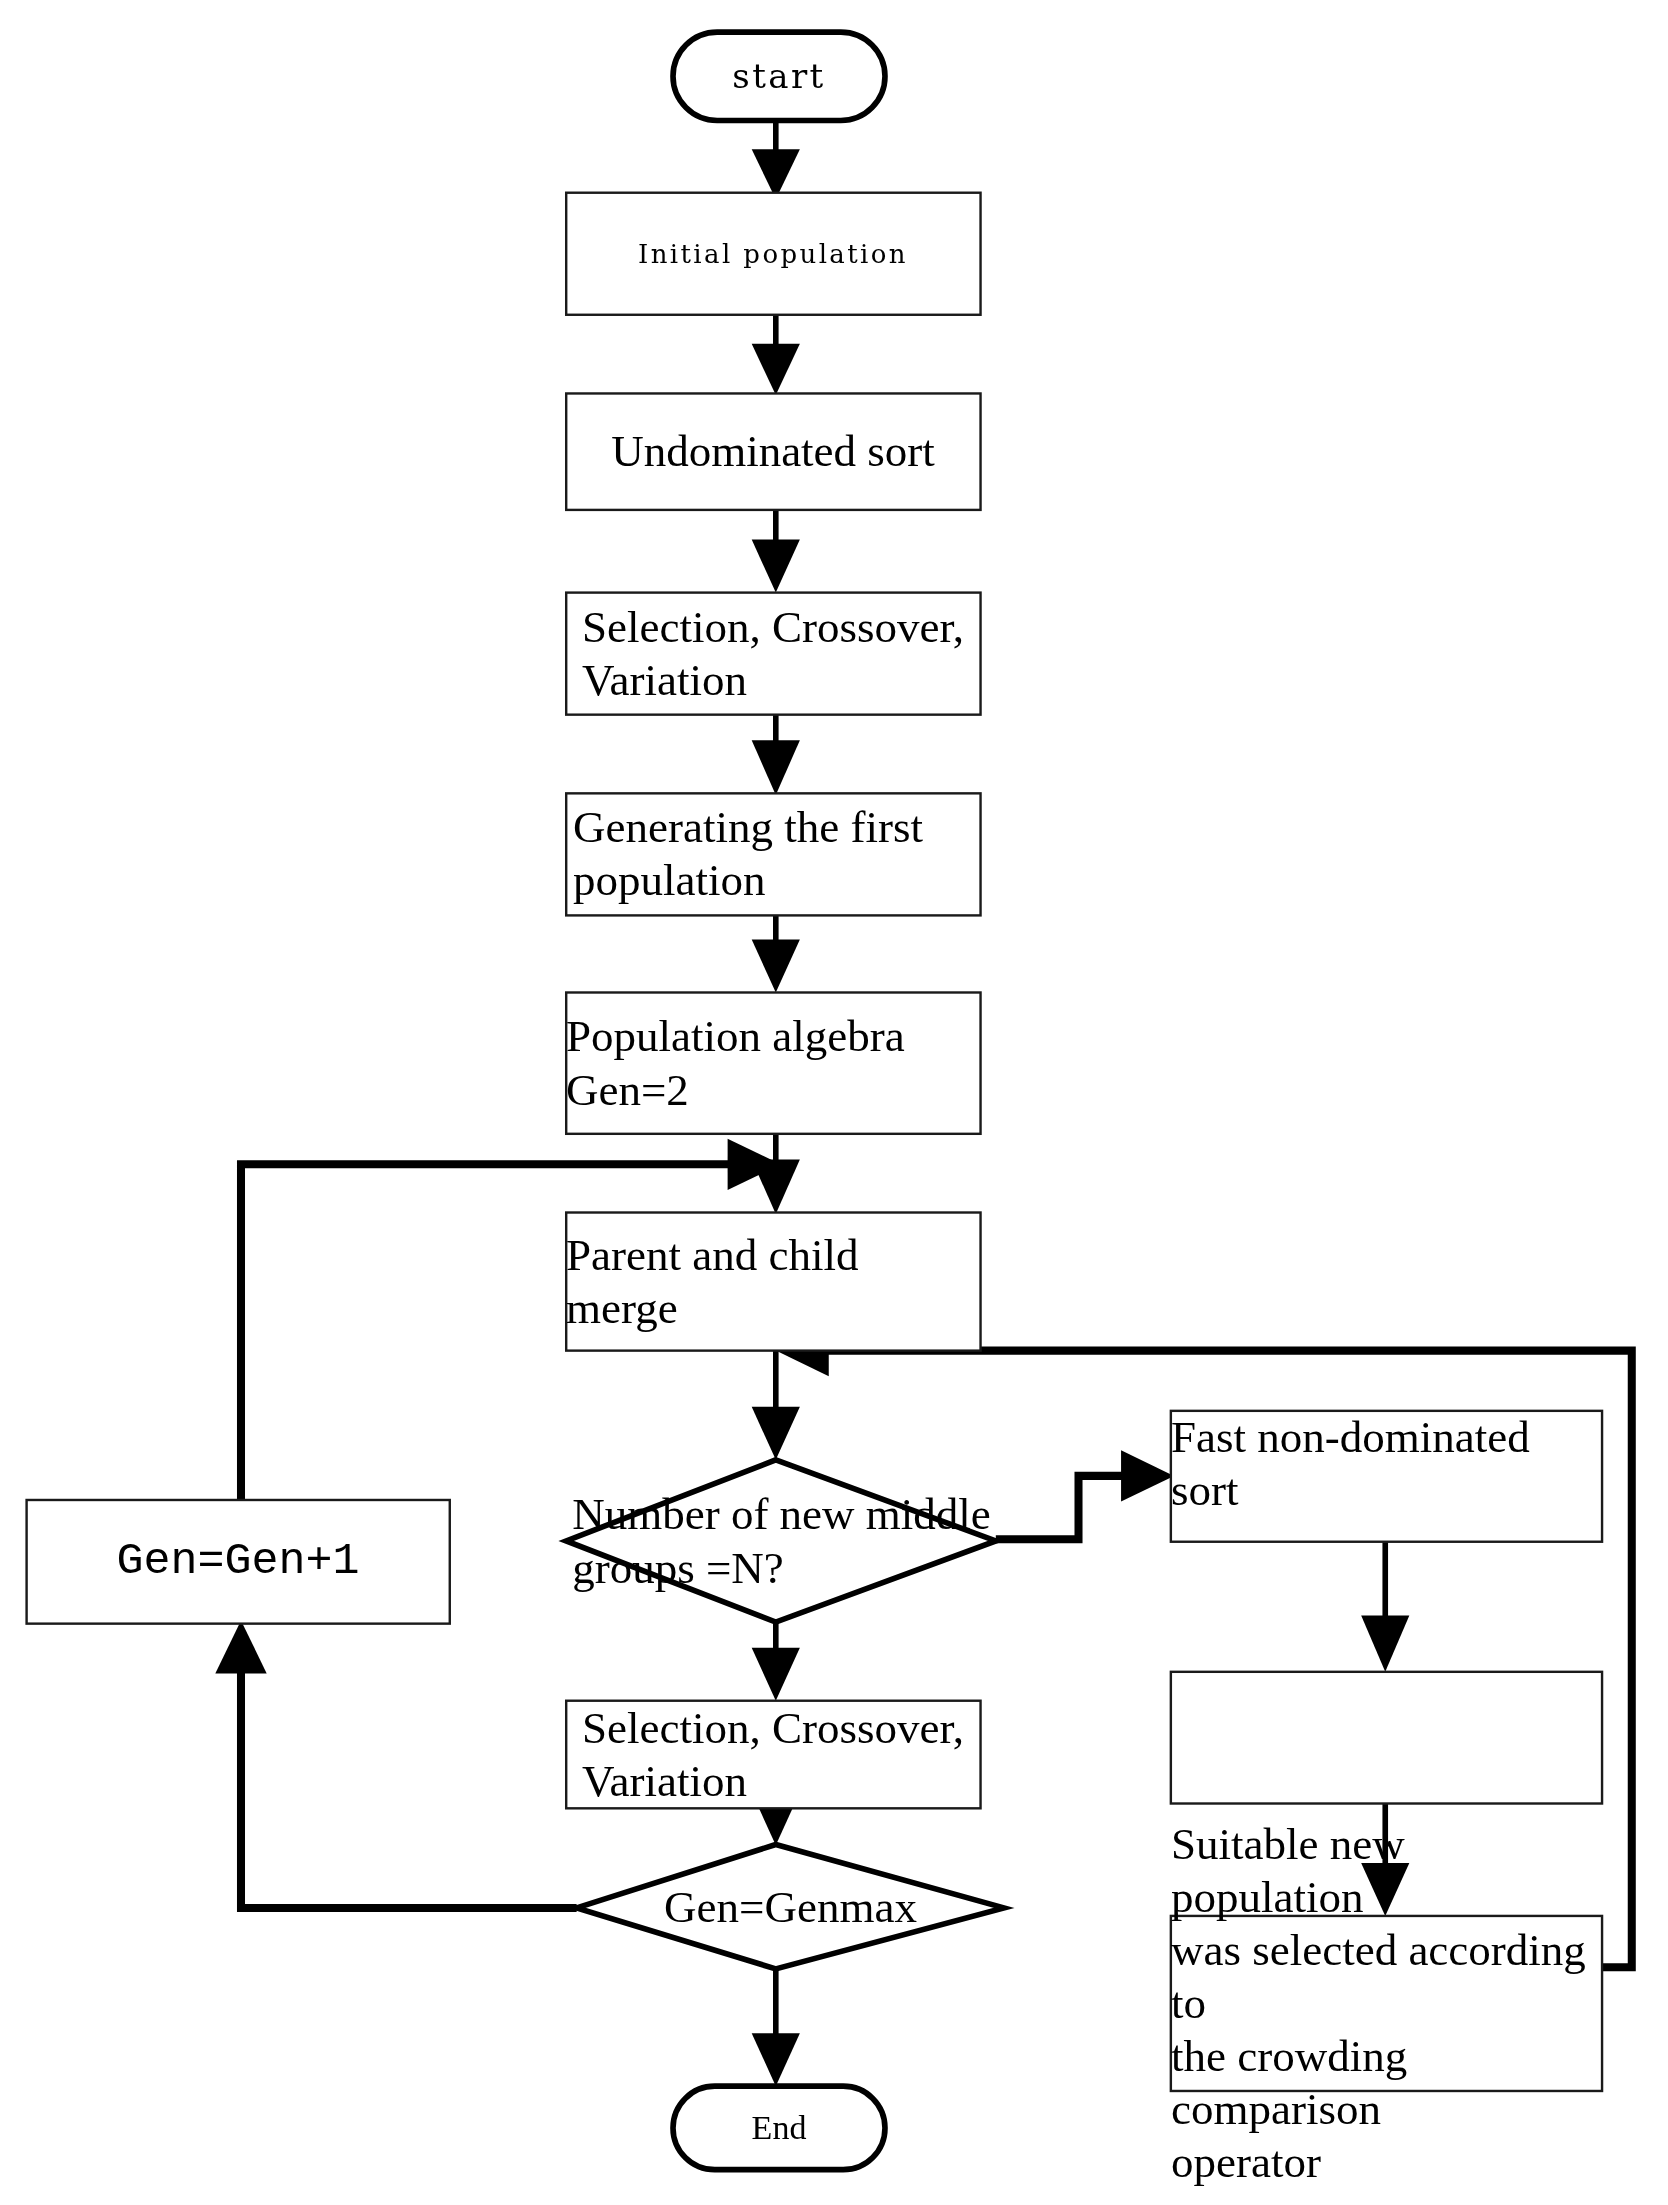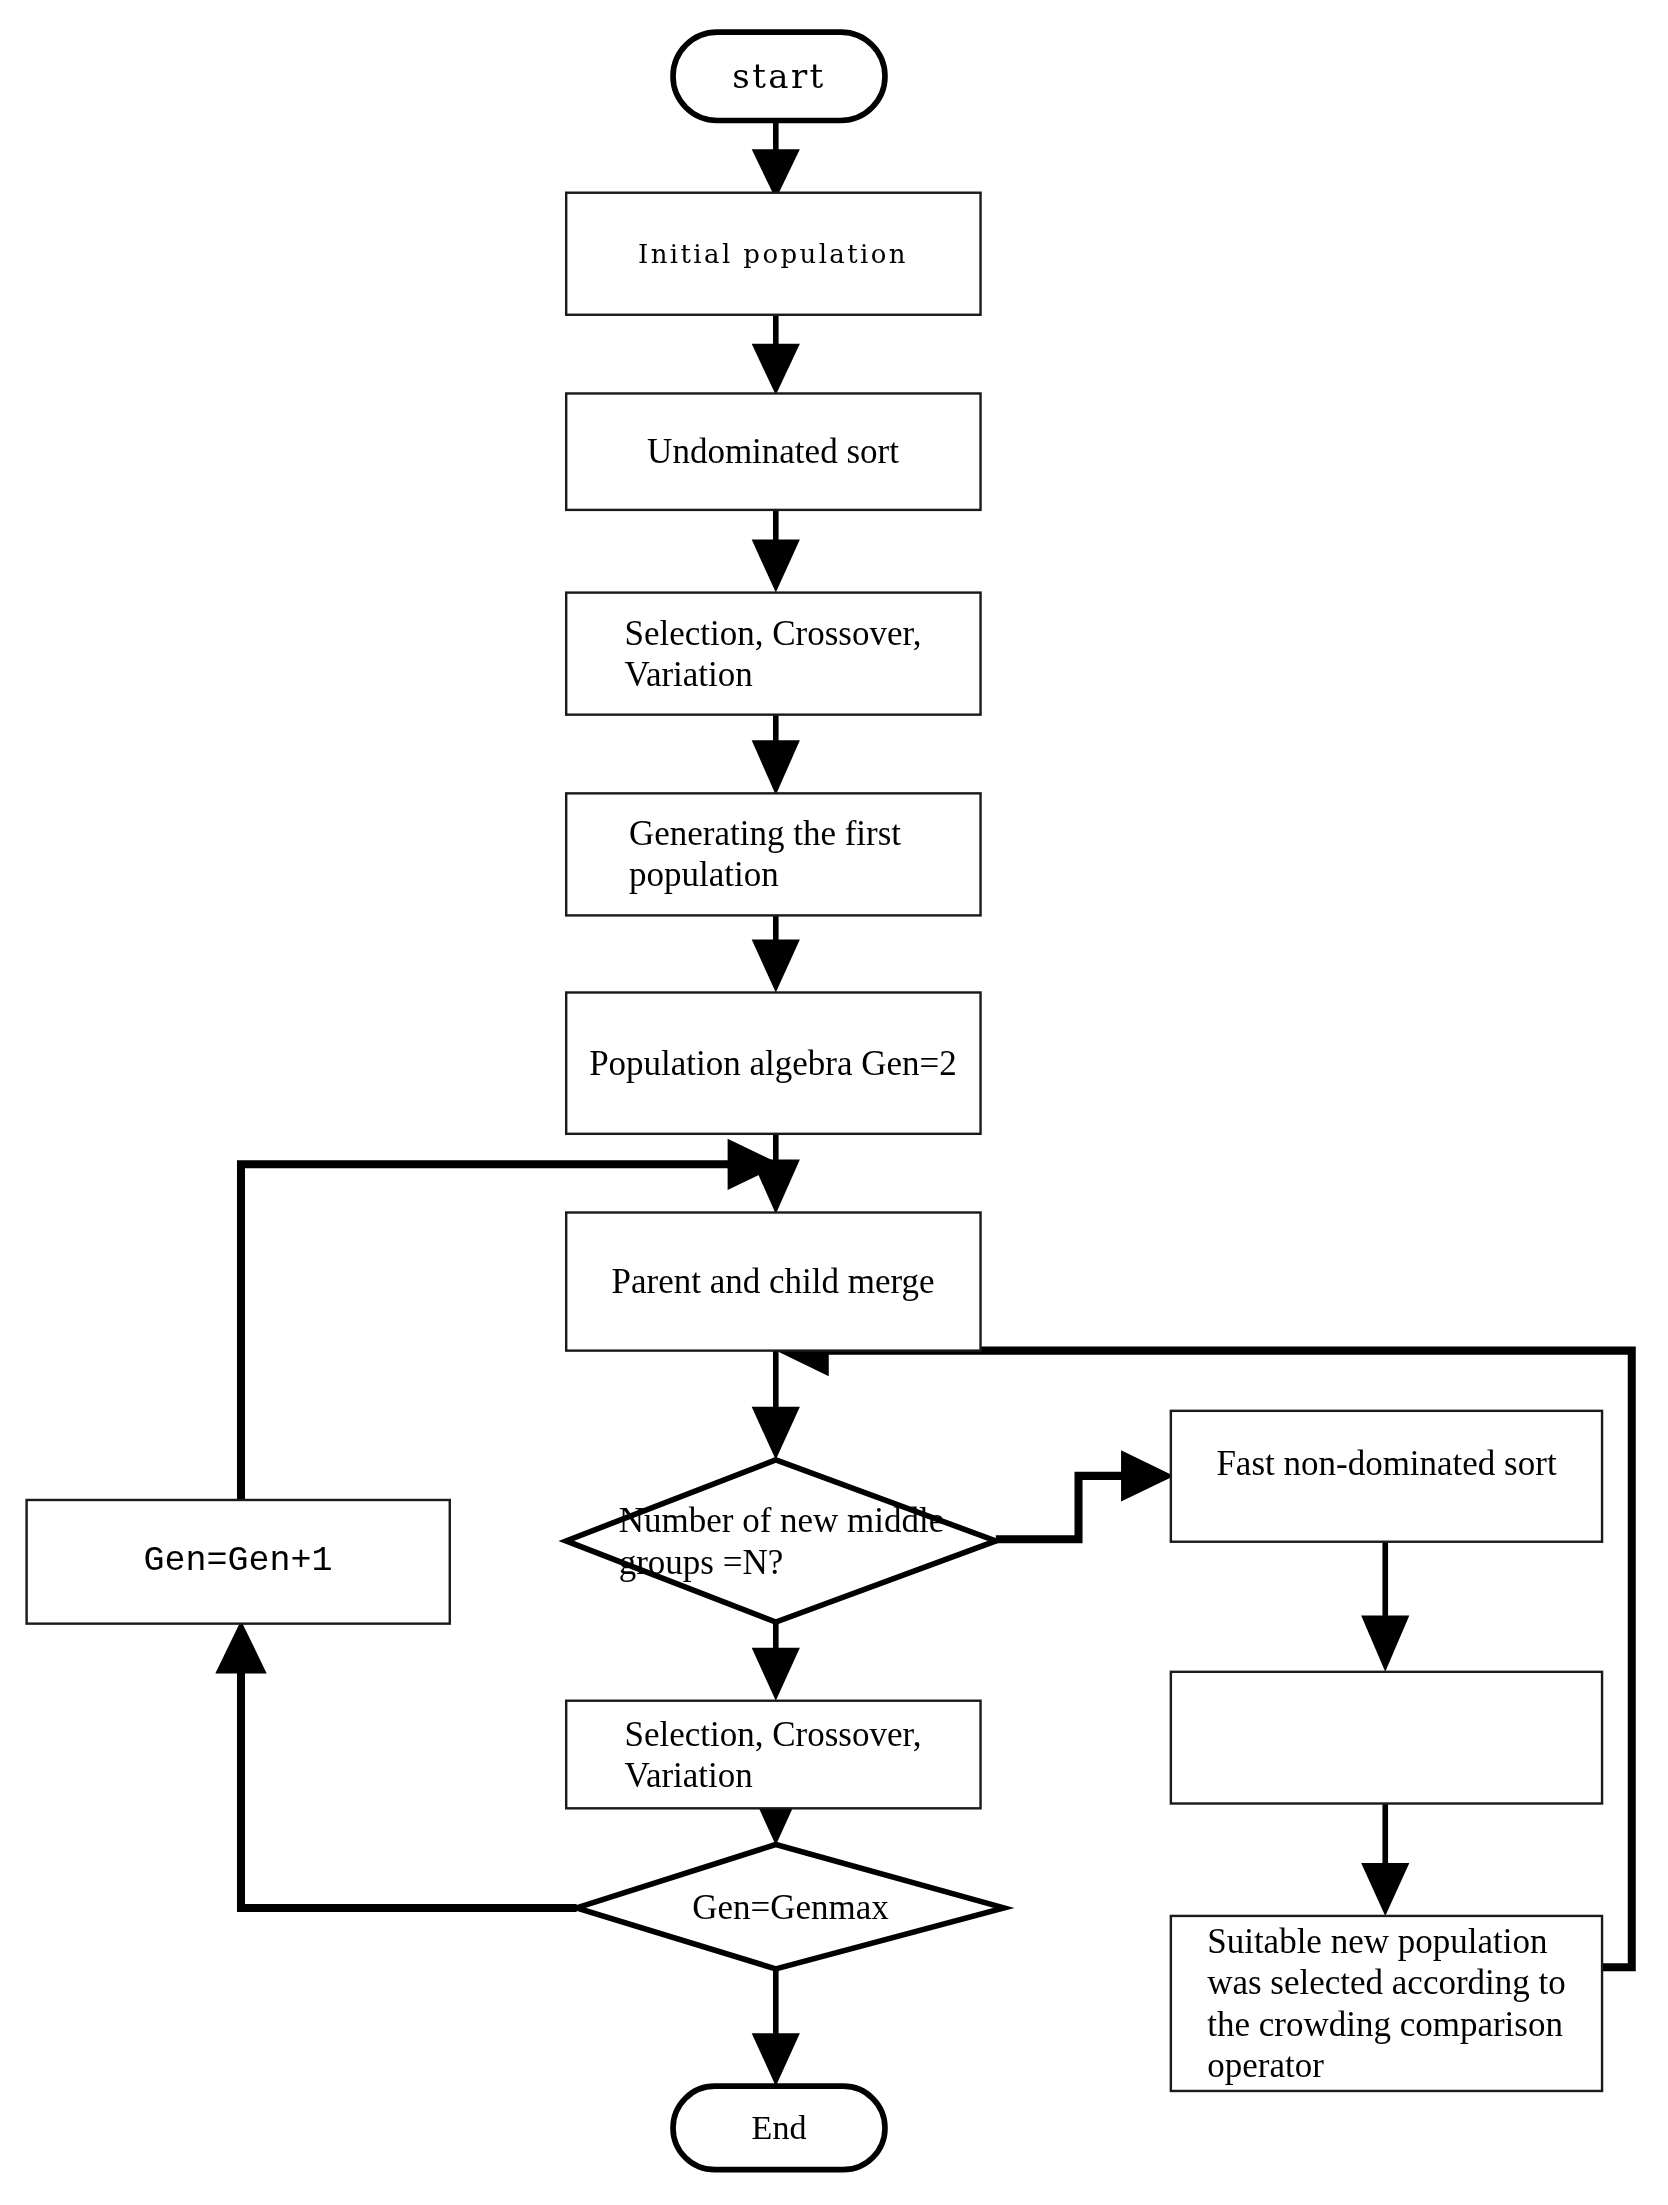--- a/index.html
+++ b/index.html
@@ -36,21 +36,21 @@
     align-items: center;
     justify-content: center;
     text-align: left;
     color: #000000;
     line-height: 1.18;
     pointer-events: none;
     white-space: pre-line;
   }
   .serif-label {
     font-family: "Liberation Serif", "DejaVu Serif", serif;
-    font-size: 35px;
+    font-size: 45px;
   }
   .mono-label {
     font-family: "DejaVu Serif", "Liberation Serif", serif;
     font-size: 26px;
     letter-spacing: 2.4px;
   }
   .terminal-label { font-size: 34px; }
 </style>
 </head>
 <body>
@@ -174,21 +174,21 @@
 
   <div class="node-label mono-label terminal-label" style="left:673px; top:32px; width:212px; height:88px;">start</div>
 
   <div class="node-label mono-label" style="left:566px; top:193px; width:414px; height:122px;">Initial population</div>
 
   <div class="node-label serif-label" style="left:566px; top:394px; width:414px; height:116px;">Undominated sort</div>
 
   <div class="node-label serif-label" style="left:566px; top:593px; width:414px; height:122px;">Selection, Crossover,
 Variation</div>
 
-  <div class="node-label serif-label" style="left:558px; top:793px; width:414px; height:122px;">Generating the first
+  <div class="node-label serif-label" style="left:541px; top:793px; width:414px; height:122px;">Generating the first
 population</div>
 
   <div class="node-label serif-label" style="left:566px; top:993px; width:414px; height:141px;">Population algebra Gen=2</div>
 
   <div class="node-label serif-label" style="left:566px; top:1213px; width:414px; height:138px;">Parent and child merge</div>
 
   <div class="node-label serif-label" style="left:546px; top:1470px; width:471px; height:143px;">Number of new middle
 groups =N?</div>
 
   <div class="node-label serif-label" style="left:566px; top:1701px; width:414px; height:108px;">Selection, Crossover,

